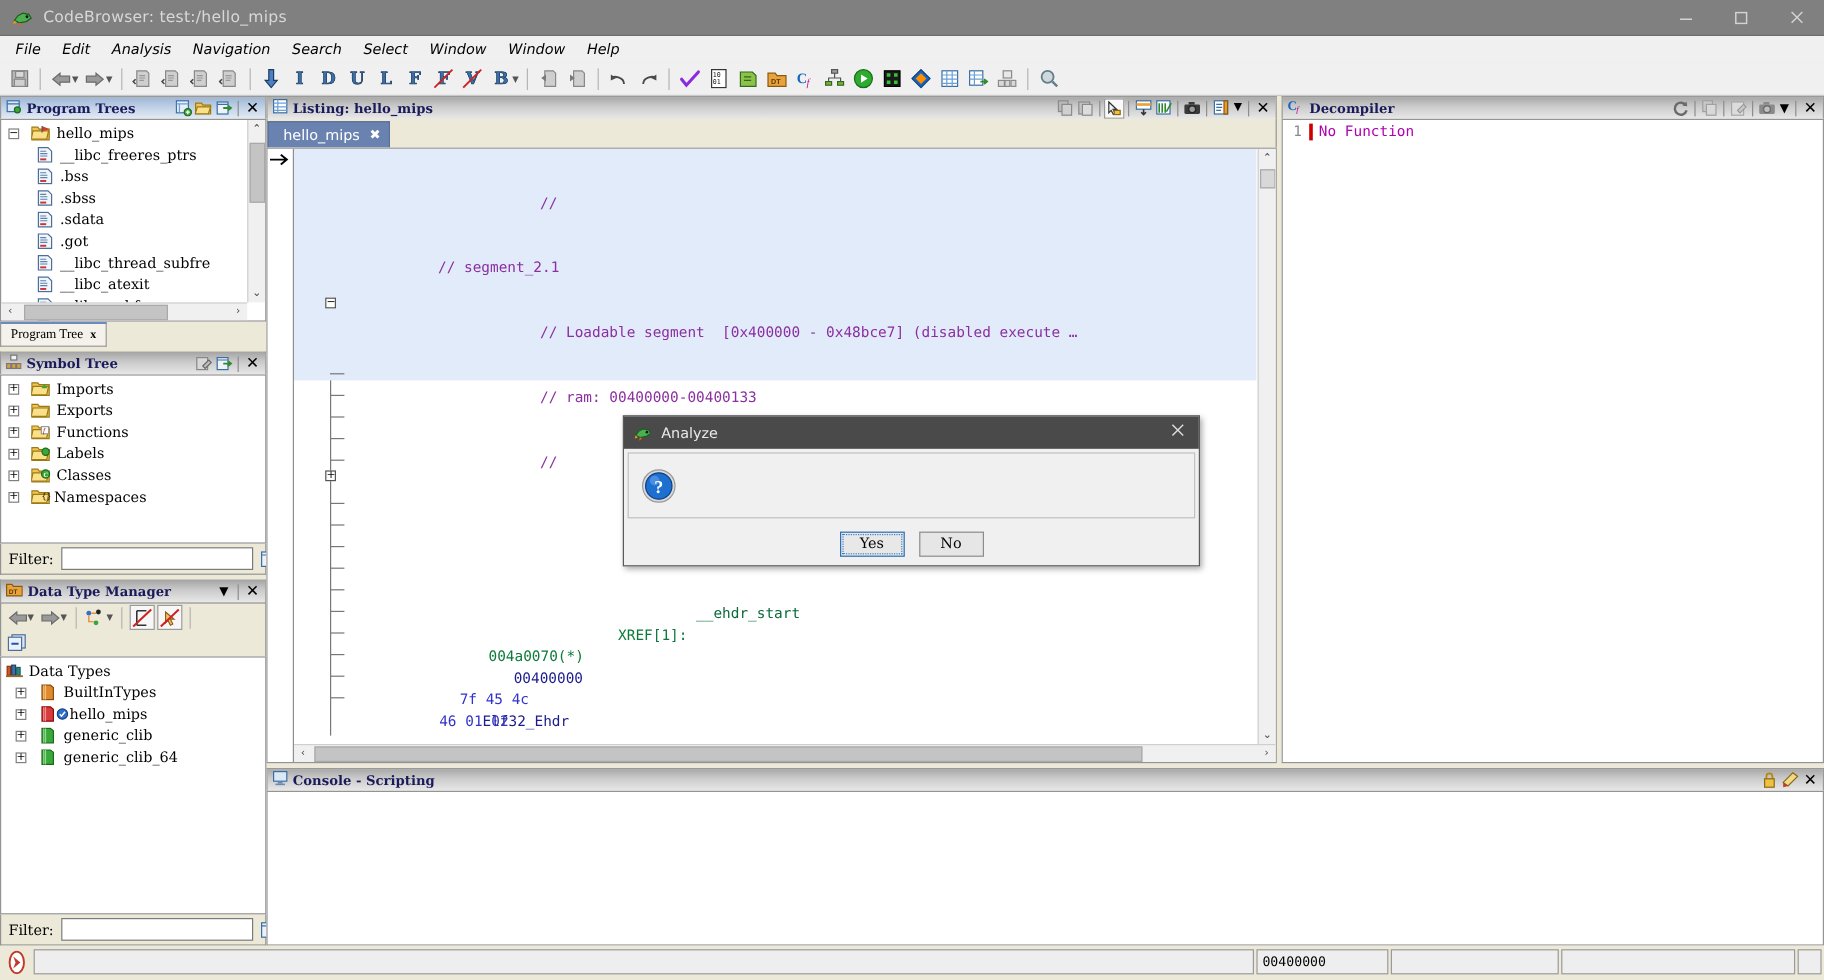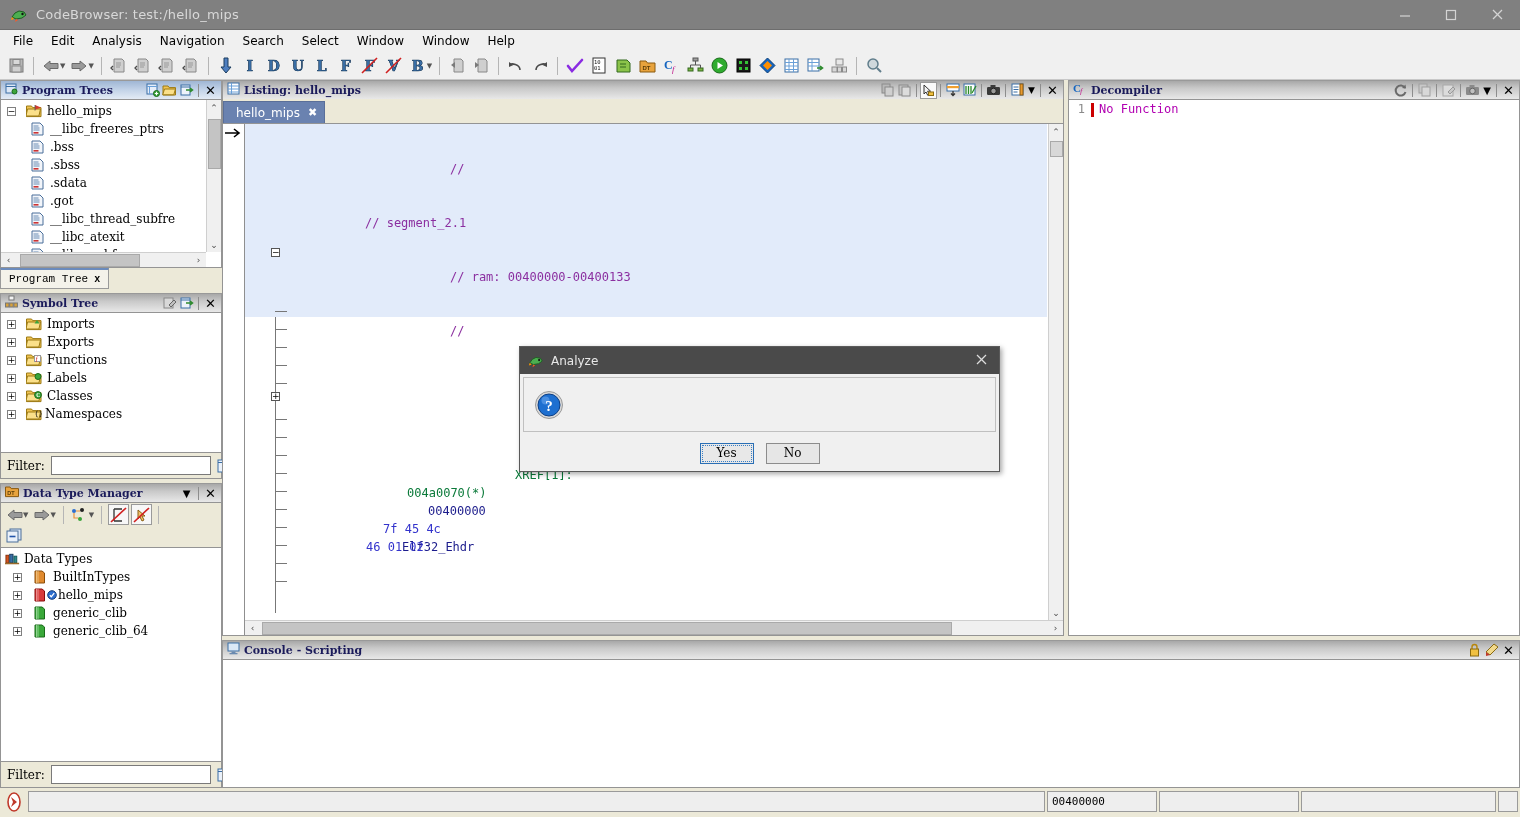--- a/index.html
+++ b/index.html
@@ -34,21 +34,21 @@
     color: #d4d4d4; font-size: 14px;
   }
   .winbtn svg { display: block; }
 
   
   .menubar {
     height: 22px; background: #f0f0f0; display: flex; align-items: center;
     font-family: "DejaVu Sans", sans-serif; font-size: 12px; color: #000;
     flex: 0 0 22px; padding-left: 4px;
   }
-  .menubar .mi { padding: 2px 9px; cursor: default; }
+  .menubar .mi { padding: 2px 9px; cursor: default; font-style: italic; }
 
   
   .toolbar {
     height: 28px; background: #f0f0f0; display: flex; align-items: center;
     flex: 0 0 28px; padding-left: 4px; border-bottom: 1px solid #c8c8c8;
   }
   .tbbtn {
     width: 22px; height: 22px; display: flex; align-items: center; justify-content: center;
     margin: 0 1px;
   }
@@ -121,21 +121,21 @@
   }
   .hs-btn { width: 15px; height: 15px; display:flex; align-items:center; justify-content:center; color:#4a4a4a; font-size: 9px;}
   .hs-track { flex:1; height: 15px; position: relative; }
   .hs-thumb { position:absolute; top:1px; height: 13px; background:#c4c4c4; border:1px solid #a9a9a9; }
 
   
   .ptabbar { height: 22px; flex: 0 0 22px; background: #ece9d8; display: flex; align-items: flex-start; border-top:none;}
   .ptab {
     height: 21px; padding: 0 8px; display: flex; align-items: center; gap: 6px;
     background: #f4f2ea; border: 1px solid #9a9a9a; border-top: 2px solid #6b8bbd;
-    font-family: Liberation Mono, monospace; font-size: 11px; color: #000;
+    font-family: Liberation Serif, serif; font-size: 11px; color: #000;
   }
   .ptab .x { font-size: 10px; font-weight: bold; }
 
   
   .filterbar {
     height: 26px; flex: 0 0 26px; background: #ece9d8; display: flex; align-items: center;
     padding: 0 2px; gap: 6px; border:1px solid #949494; border-top:none;
   }
   .filterbar .flabel { font-family: "DejaVu Serif", serif; font-size: 12px; color:#000; padding-left:4px;}
   .filterbar input {
@@ -988,20 +988,21 @@
 
             <div class="code-col" style="position:relative">
 
               <div class="vline" style="top:124px; bottom:22px;"></div>
 
               <div style="position:absolute;left:0;right:16px;top:0;height:193px;background:#e2ebfa;"></div>
 
               <div class="code" style="position:relative;padding-top:0;">
                 <span class="ln"><span class="c-cmt" style="padding-left:205px">//</span></span>
                 <span class="ln"><span class="c-cmt" style="padding-left:120px">// segment_2.1</span></span>
+                <span class="ln"><span class="c-cmt" style="padding-left:205px">// Loadable segment  [0x400000 - 0x48bce7] (disabled execute …</span></span>
                 <span class="ln"><span class="c-cmt" style="padding-left:205px">// ram: 00400000-00400133</span></span>
                 <span class="ln"><span class="c-cmt" style="padding-left:205px">//</span></span>
                 <span class="ln">&nbsp;</span>
                 <span class="ln">
                   <span class="c-lbl" style="padding-left:205px">__ehdr_start</span>
                   <span class="c-xref" style="padding-left:140px">XREF[1]:</span>
                   <span class="c-xref" style="padding-left:32px">004a0070(*)</span>
                 </span>
                 <span class="ln">
                   <span class="c-addr" style="padding-left:53px">00400000</span>

